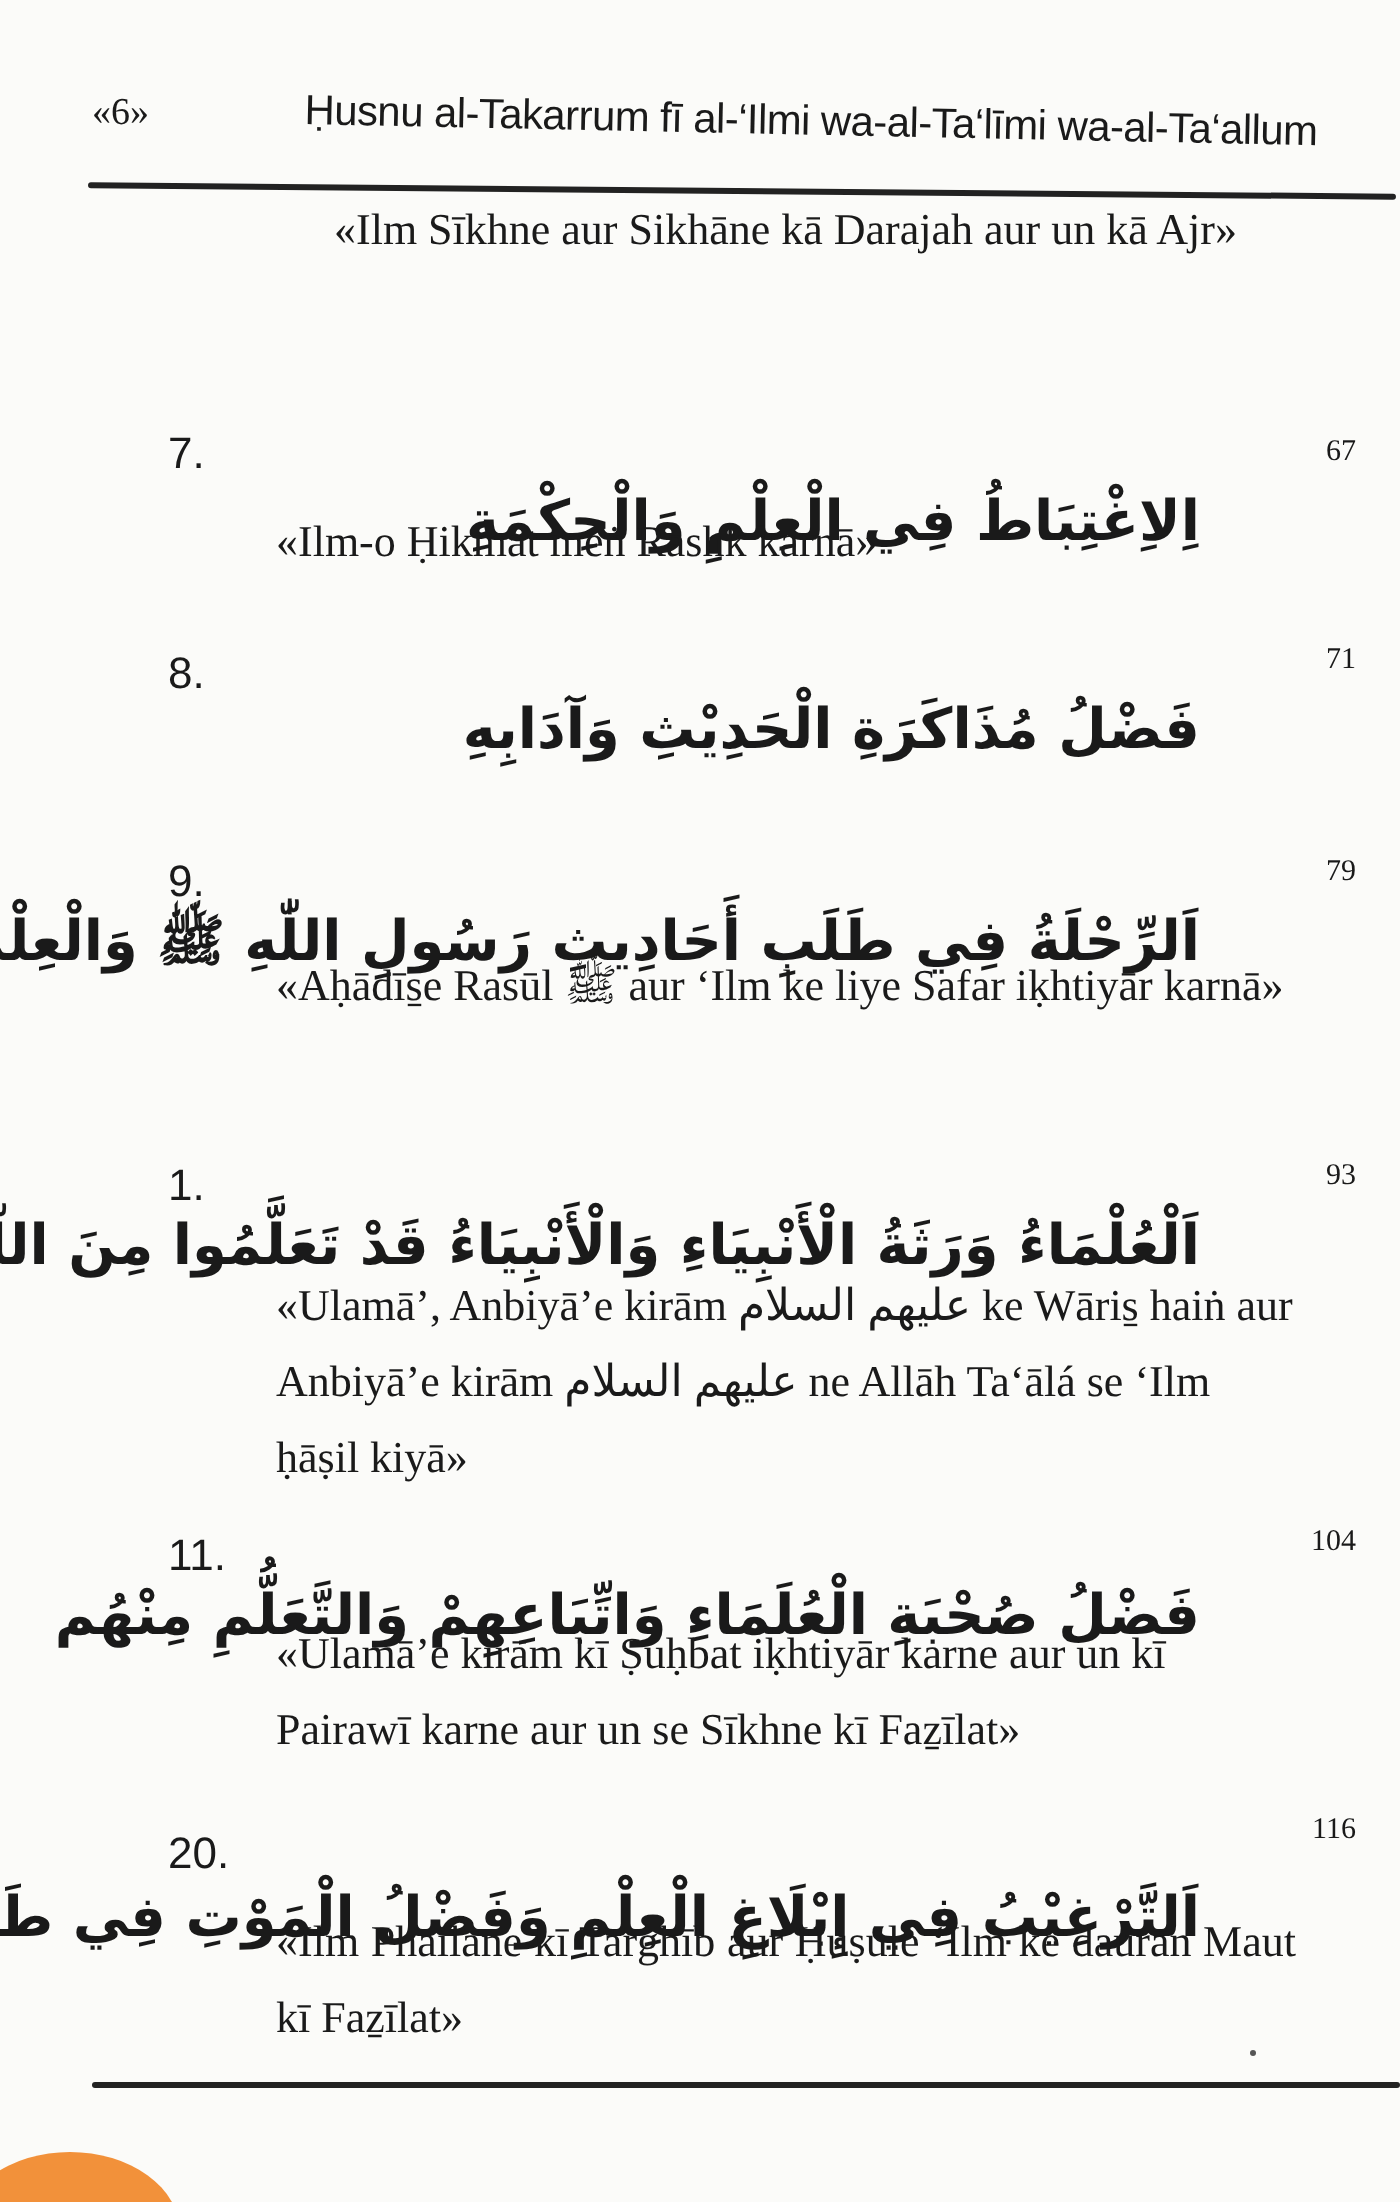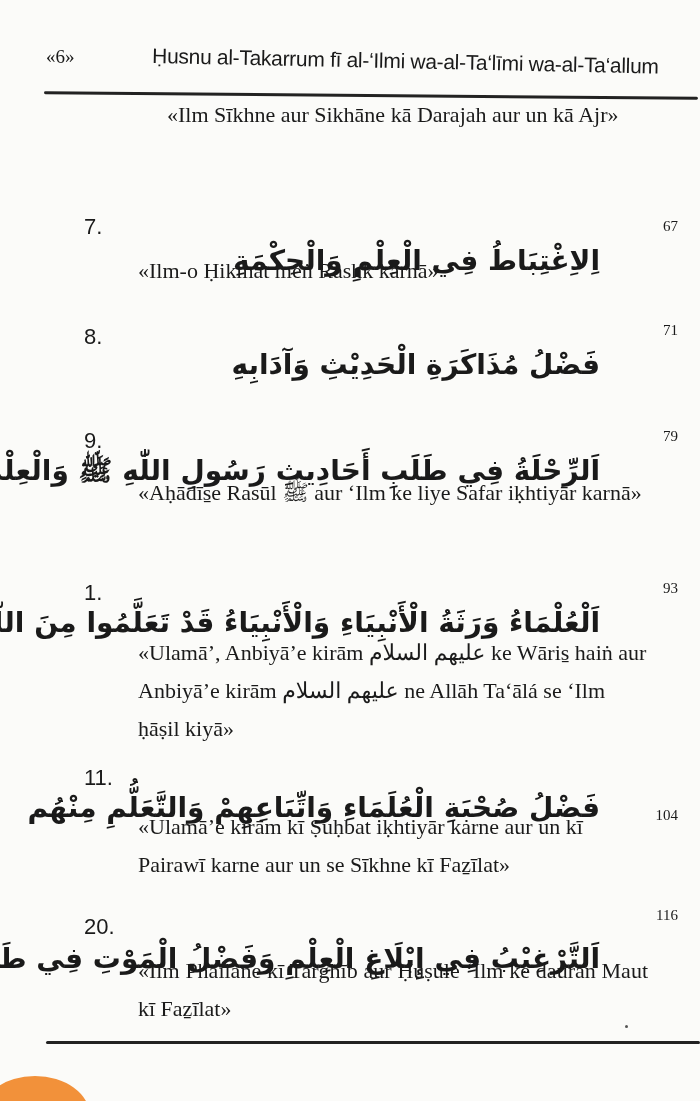--- a/index.html
+++ b/index.html
@@ -89,21 +89,21 @@
   <div class="entry" style="top:570px;">
     <span class="num" style="top:10px;">1.</span>
     <span class="arabic" style="top:0px;">اَلْعُلْمَاءُ وَرَثَةُ الْأَنْبِيَاءِ وَالْأَنْبِيَاءُ قَدْ تَعَلَّمُوا مِنَ اللّٰهِ</span>
     <span class="pg" style="top:10px;">93</span>
   </div>
   <div class="trans" style="top:622px;margin-top:12px;">«Ulamā’, Anbiyā’e kirām عليهم السلام ke Wāris̱ haiṅ aur Anbiyā’e kirām عليهم السلام ne Allāh Ta‘ālá se ‘Ilm ḥāṣil kiyā»</div>
 
   <div class="entry" style="top:755px;">
     <span class="num" style="top:10px;">11.</span>
     <span class="arabic" style="top:0px;">فَضْلُ صُحْبَةِ الْعُلَمَاءِ وَاتِّبَاعِهِمْ وَالتَّعَلُّمِ مِنْهُم</span>
-    <span class="pg" style="top:8px;margin-top:44px;">104</span>
+    <span class="pg" style="top:8px;">104</span>
   </div>
   <div class="trans" style="top:808px;">«Ulamā’e kirām kī Ṣuḥbat iḳhtiyār karne aur un kī Pairawī karne aur un se Sīkhne kī Faẕīlat»</div>
 
   <div class="entry" style="top:906px;">
     <span class="num" style="top:8px;">20.</span>
     <span class="arabic" style="top:0px;">اَلتَّرْغِيْبُ فِي إِبْلَاغِ الْعِلْمِ وَفَضْلُ الْمَوْتِ فِي طَلَبِهِ</span>
     <span class="pg" style="top:1px;">116</span>
   </div>
   <div class="trans" style="top:952px; text-align: justify;">«Ilm Phailāne kī Tarġhīb aur Ḥuṣule ‘Ilm ke daurān Maut kī Faẕīlat»</div>
 

